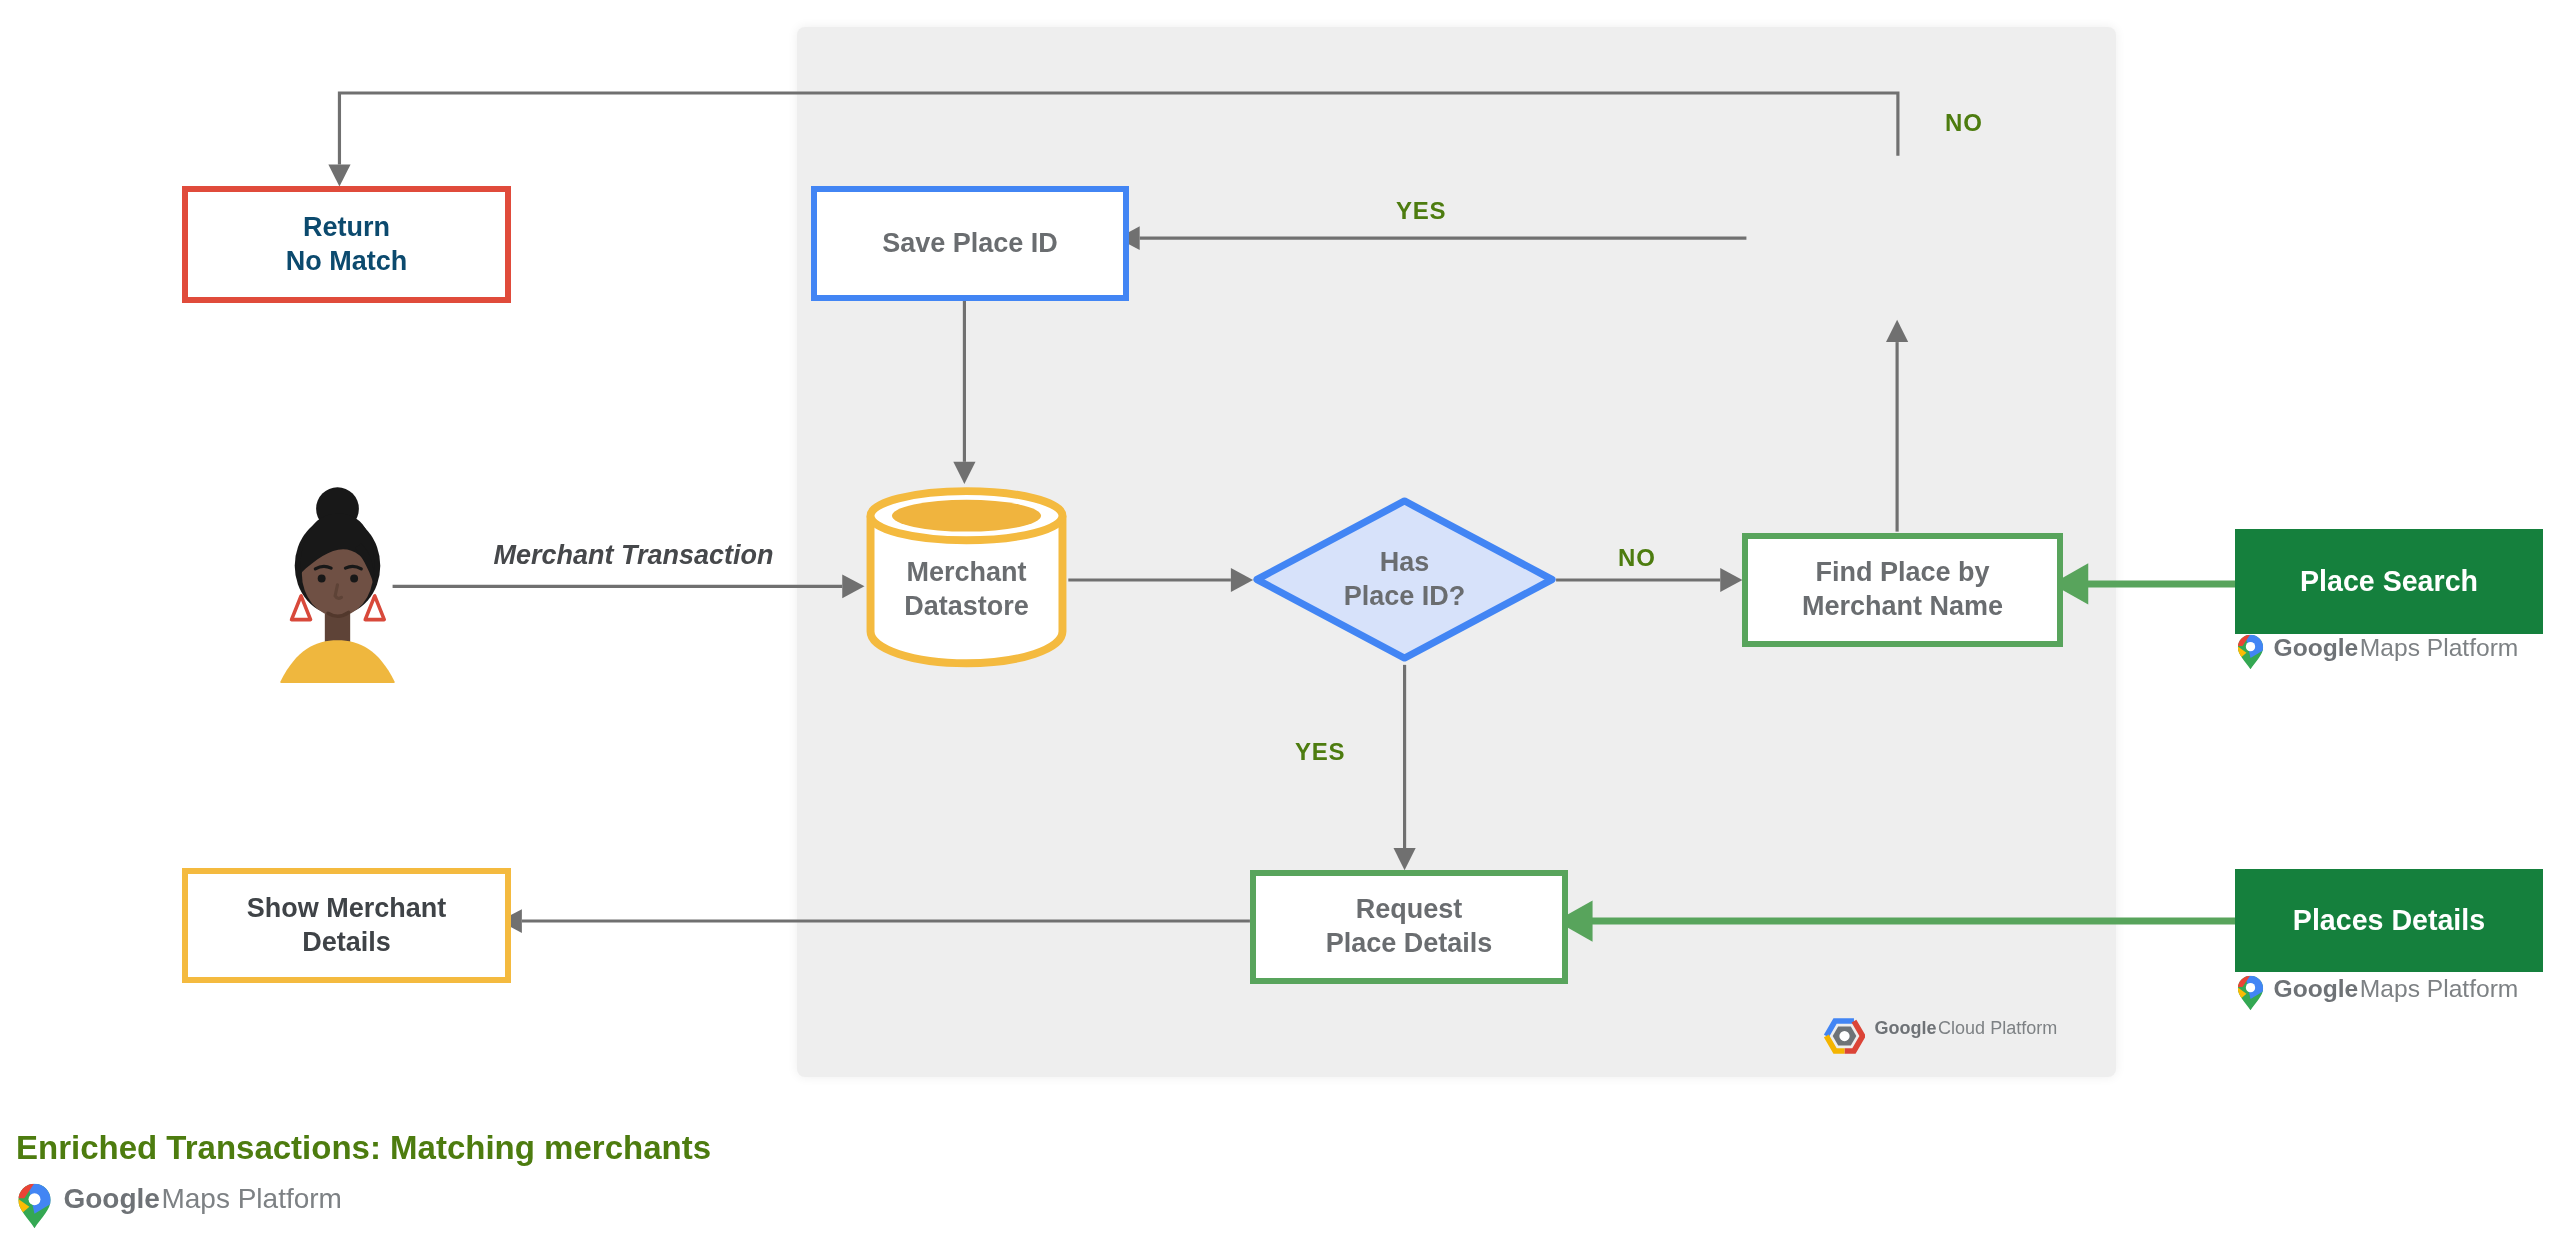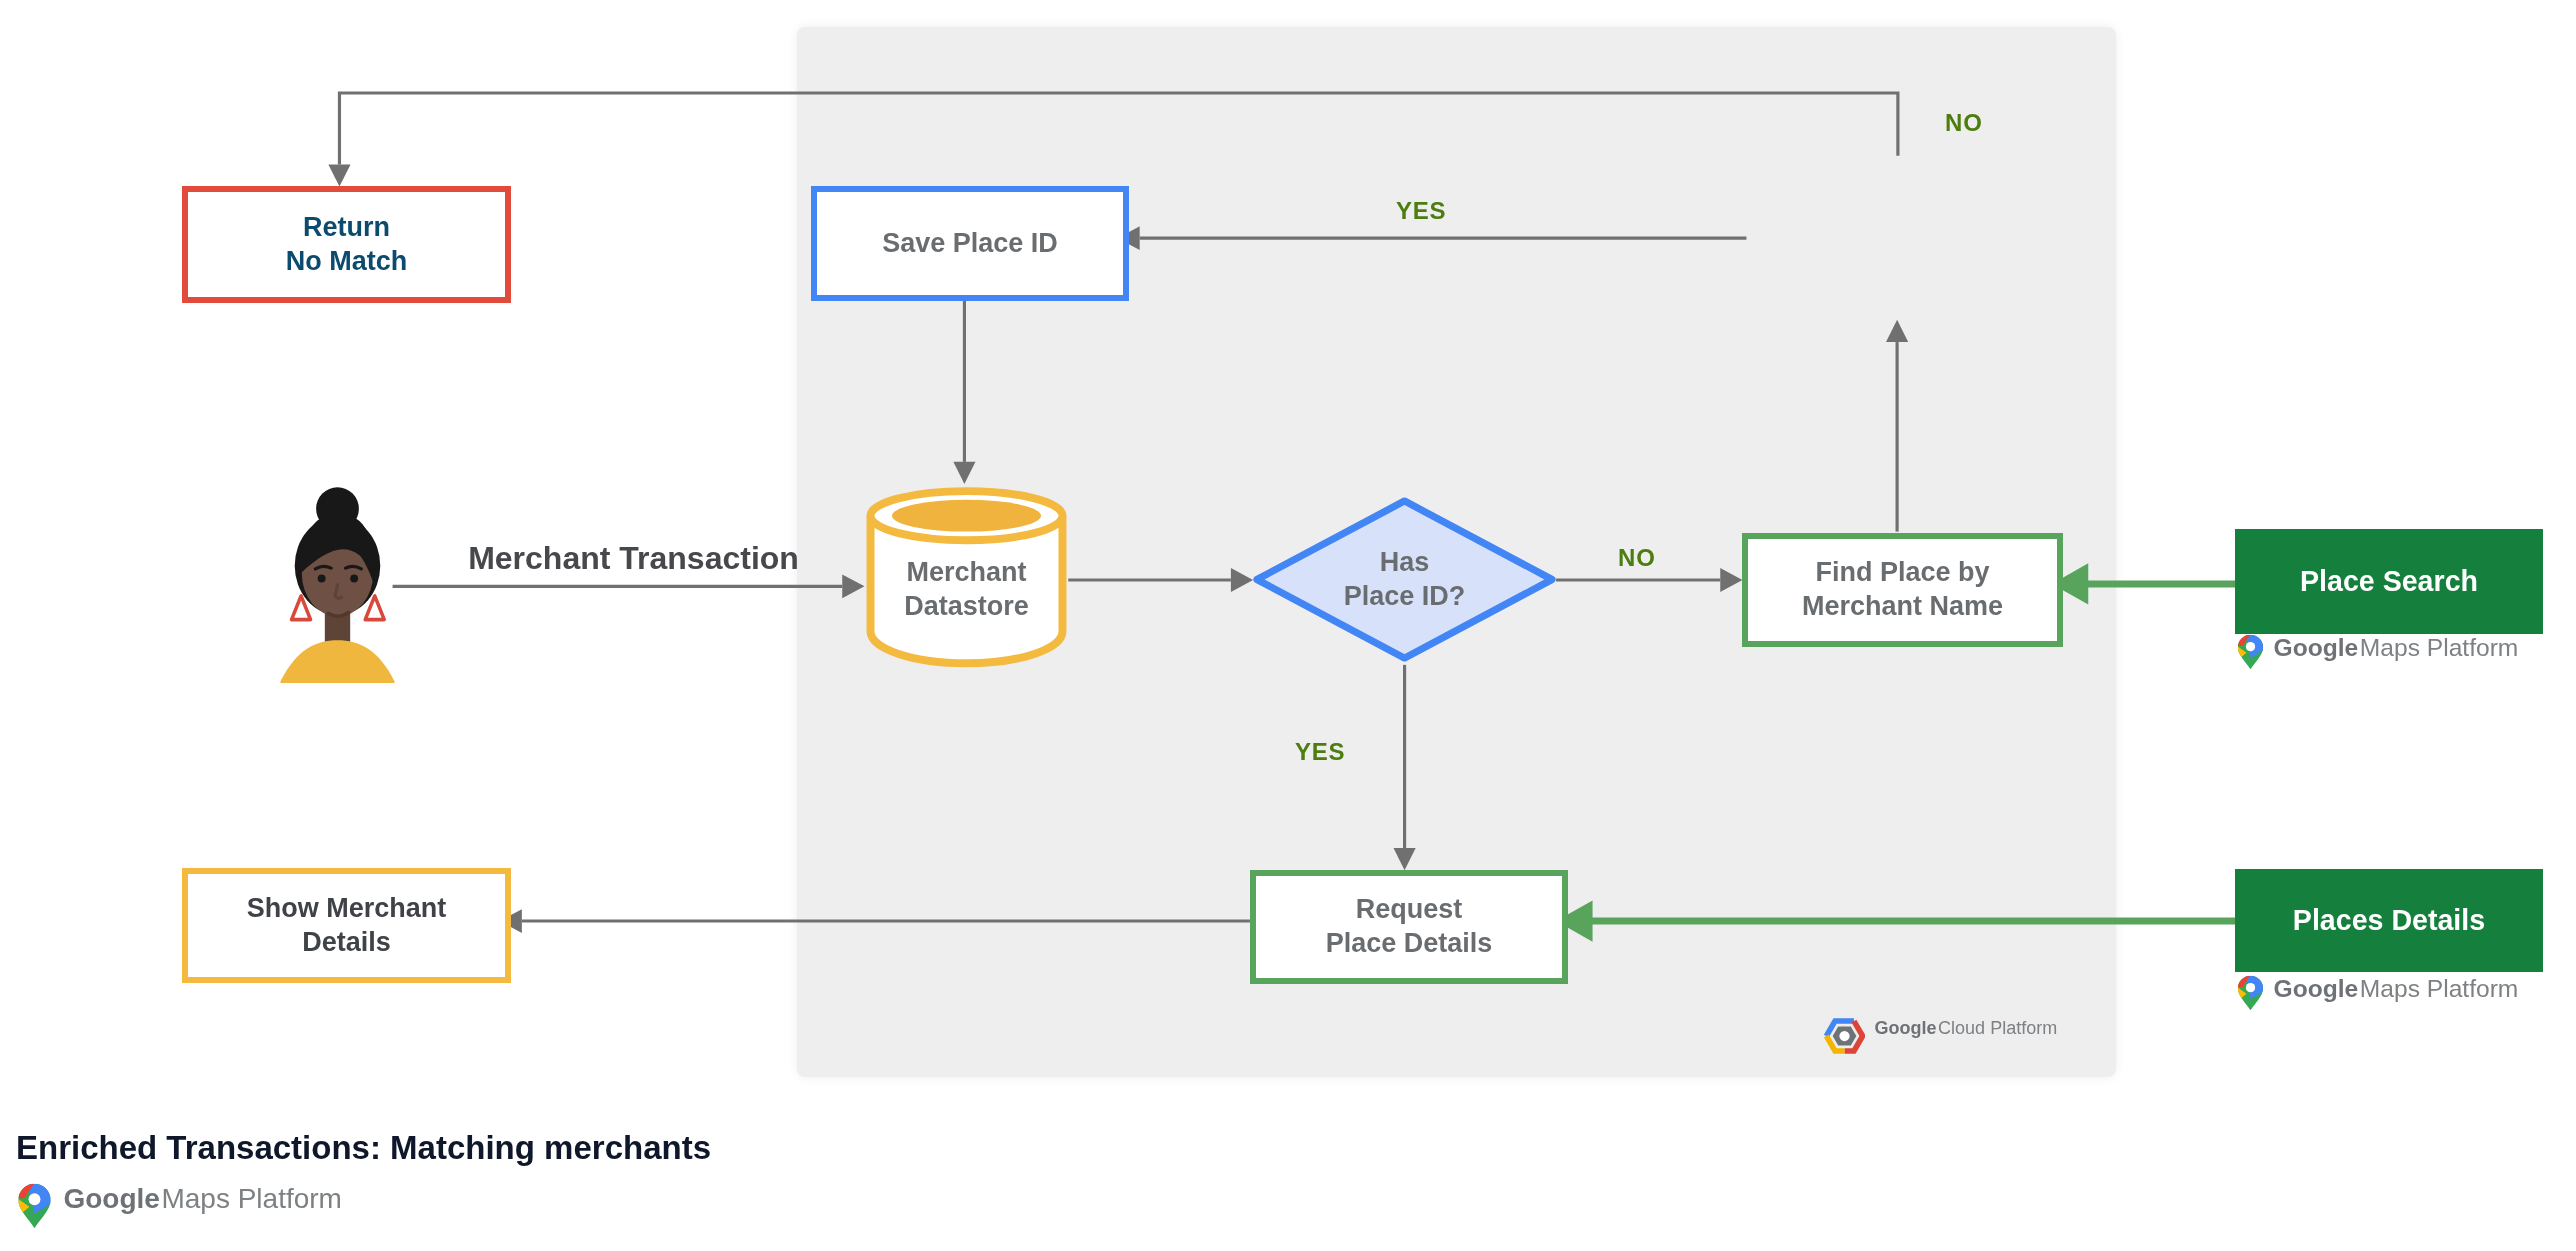--- a/index.html
+++ b/index.html
@@ -35,24 +35,24 @@
     display:flex;align-items:center;justify-content:center;text-align:center;
     font-weight:bold;font-size:27px;color:#6A6D70;white-space:pre-line;line-height:1.25;
   }
   .cyl .shape-label{padding-top:27px;box-sizing:border-box;}
 
   .edge-label{
     position:absolute;font-weight:bold;font-size:24px;color:#4d7c0f;
     letter-spacing:0.8px;
   }
   .flow-label{
-    position:absolute;font-weight:bold;font-size:32px;color:#46484B;text-align:center;
+    position:absolute;font-weight:bold;font-size:27px;color:#46484B;text-align:center;font-style:italic;
   }
   .title{
-    position:absolute;left:16px;top:1129px;font-size:33px;font-weight:bold;color:#0f172a;
+    position:absolute;left:16px;top:1129px;font-size:33px;font-weight:bold;color:#4d7c0f;
   }
   .lockup{
     position:absolute;display:flex;align-items:flex-start;gap:9.5px;
     font-size:24.6px;color:#6E7276;white-space:nowrap;
   }
   .lockup .g{font-weight:bold;color:#6E7276;}
   .lockup .p{font-weight:normal;color:#7D8184;margin-left:1.6px;}
   .lockup.big{font-size:28px;gap:11px;}
 </style>
 </head>

